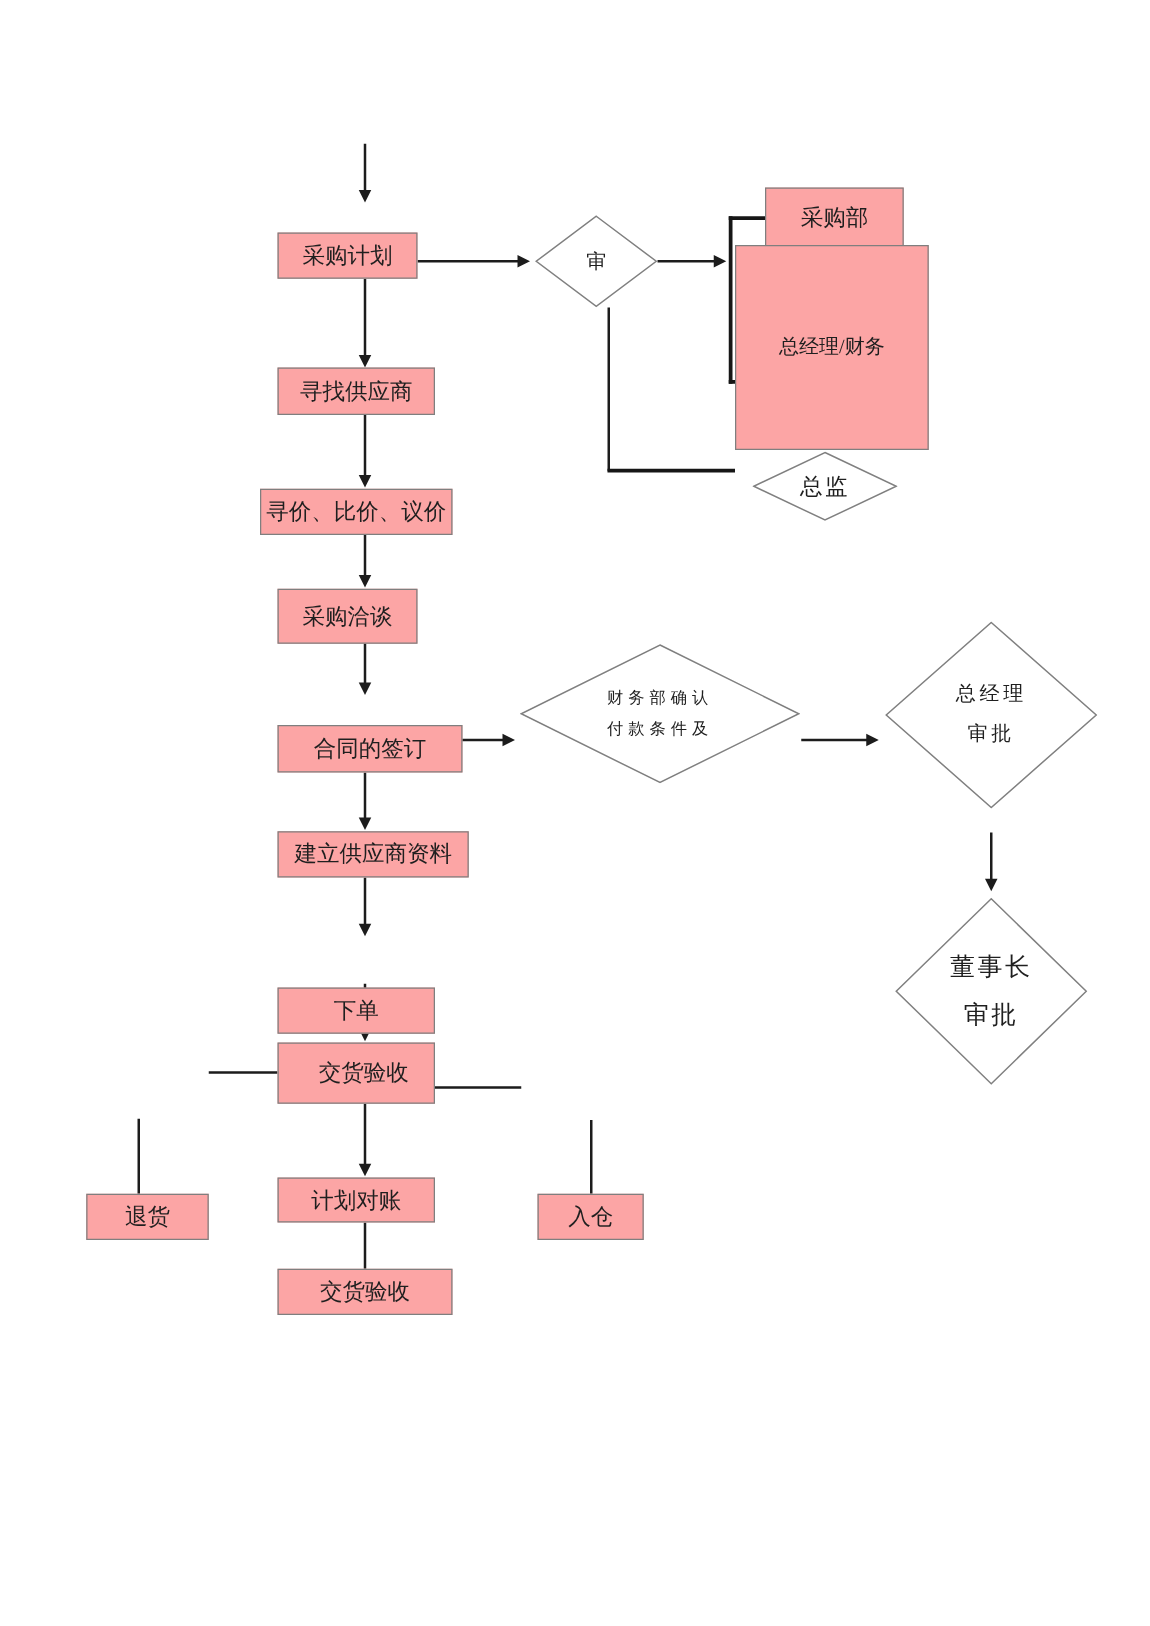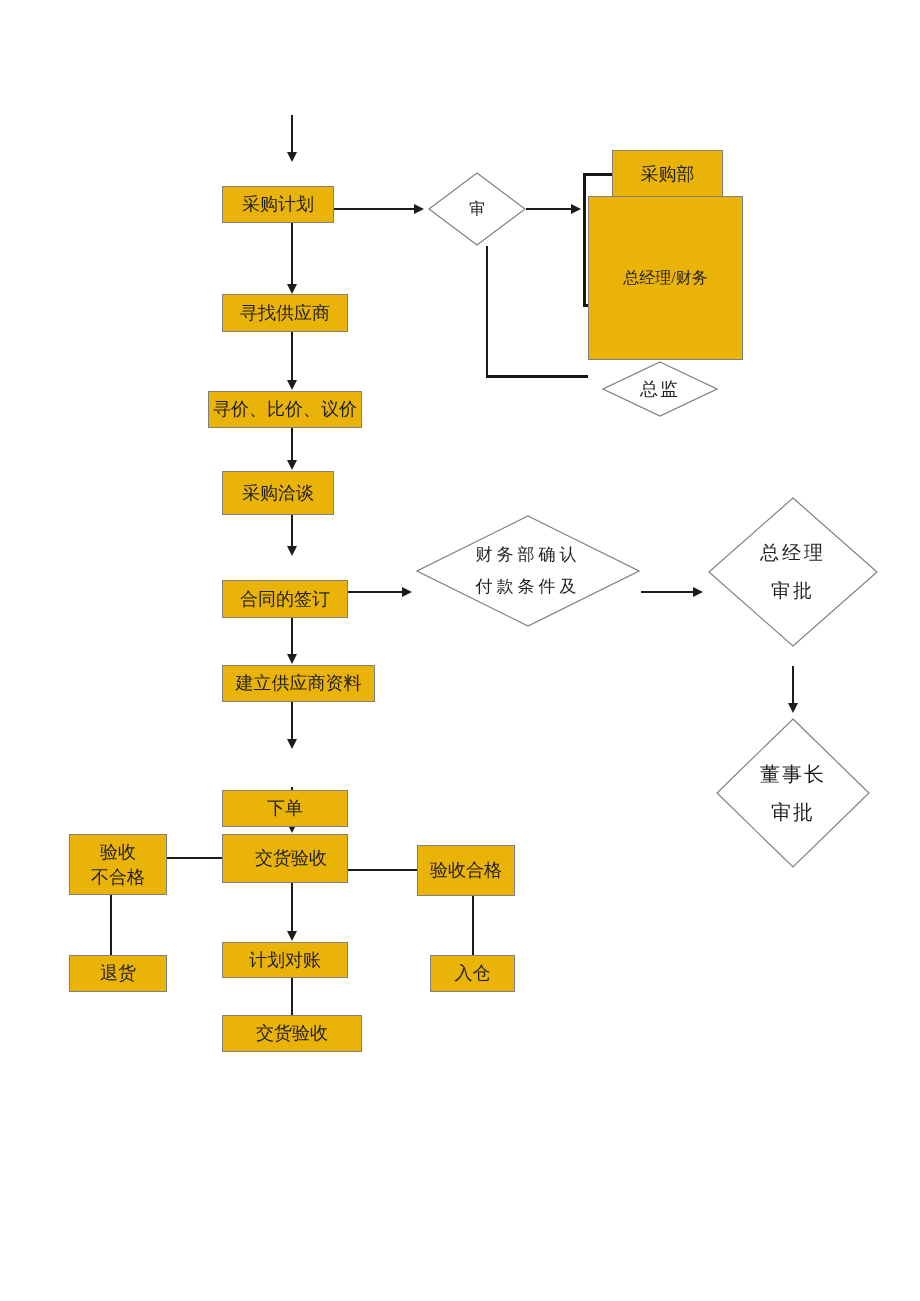--- a/index.html
+++ b/index.html
@@ -1,21 +1,21 @@
 <!DOCTYPE html>
 <html><head>
 <meta charset="utf-8">
 <style>
   html,body{margin:0;padding:0;background:#ffffff;}
   #canvas{
     position:relative;width:920px;height:1301px;background:#ffffff;overflow:hidden;
     font-family:"Liberation Serif","DejaVu Serif",serif;color:#1f1f1f;
   }
   .box{
-    position:absolute;background:#eab308;border:1.5px solid #7f7f7f;box-sizing:border-box;
+    position:absolute;background:#fca5a5;border:1.5px solid #7f7f7f;box-sizing:border-box;
     display:flex;align-items:center;justify-content:center;text-align:center;
     font-size:18px;line-height:1.35;color:#1f1f1f;z-index:2;
   }
   .box .two{display:flex;flex-direction:column;align-items:center;}
   .vline,.hline{position:absolute;background:#1c1c1c;z-index:1;}
   .thick{background:#161616;}
   .ah-d{position:absolute;width:0;height:0;border-left:5px solid transparent;border-right:5px solid transparent;border-top:10px solid #1c1c1c;z-index:1;}
   .ah-r{position:absolute;width:0;height:0;border-top:5px solid transparent;border-bottom:5px solid transparent;border-left:10px solid #1c1c1c;z-index:1;}
   .diamond{position:absolute;z-index:2;}
   .diamond svg{position:absolute;left:0;top:0;}
@@ -110,46 +110,37 @@
   </div>
 
   <div class="box" style="left:208px;top:391px;width:154px;height:37px;">
     <span>寻价、比价、议价</span>
   </div>
 
   <div class="box" style="left:222px;top:471px;width:112px;height:44px;">
     <span>采购洽谈</span>
   </div>
 
-  <div class="box" style="left:222px;top:580px;width:126px;height:38px;">
+  <div class="box" style="left:222px;top:580px;width:148px;height:38px;">
     <span>合同的签订</span>
   </div>
 
   <div class="box" style="left:222px;top:665px;width:153px;height:37px;">
     <span>建立供应商资料</span>
   </div>
 
   <div class="box" style="left:222px;top:750px;width:126px;height:37px;margin-top:40px;">
     <span>下单</span>
   </div>
 
   <div class="box" style="left:222px;top:834px;width:126px;height:49px;padding-left:12px;">
     <span>交货验收</span>
   </div>
 
-  <div class="box" style="left:69px;top:834px;width:98px;height:61px;">
-    <span class="two">
-      <span>验收</span>
-      <span>不合格</span>
-    </span>
-  </div>
 
-  <div class="box" style="left:417px;top:845px;width:98px;height:51px;">
-    <span>验收合格</span>
-  </div>
 
   <div class="box" style="left:69px;top:955px;width:98px;height:37px;">
     <span>退货</span>
   </div>
 
   <div class="box" style="left:222px;top:942px;width:126px;height:36px;">
     <span>计划对账</span>
   </div>
 
   <div class="box" style="left:430px;top:955px;width:85px;height:37px;">
@@ -164,31 +155,31 @@
     <svg width="98" height="74">
         <polygon points="49,1 97,37 49,73 1,37" fill="#ffffff" stroke="#808080" stroke-width="1.2"></polygon>
       </svg>
     <div class="lbl" style="font-size:16px;">审</div>
   </div>
 
   <div class="diamond" style="left:416px;top:515px;width:224px;height:112px;">
     <svg width="224" height="112">
         <polygon points="112,1 223,56 112,111 1,56" fill="#ffffff" stroke="#808080" stroke-width="1.2"></polygon>
       </svg>
-    <div class="lbl" style="font-size:17px;letter-spacing:4px;line-height:1.9;">
+    <div class="lbl" style="font-size:13px;letter-spacing:4px;line-height:1.9;">
       <span>财务部确认</span>
       <span>付款条件及</span>
     </div>
   </div>
 
   <div class="diamond" style="left:708px;top:497px;width:170px;height:150px;">
     <svg width="170" height="150">
         <polygon points="85,1 169,75 85,149 1,75" fill="#ffffff" stroke="#808080" stroke-width="1.2"></polygon>
       </svg>
-    <div class="lbl" style="font-size:19px;letter-spacing:3px;line-height:2.0;">
+    <div class="lbl" style="font-size:16px;letter-spacing:3px;line-height:2.0;">
       <span>总经理</span>
       <span>审批</span>
     </div>
   </div>
 
   <div class="diamond" style="left:716px;top:718px;width:154px;height:150px;">
     <svg width="154" height="150">
         <polygon points="77,1 153,75 77,149 1,75" fill="#ffffff" stroke="#808080" stroke-width="1.2"></polygon>
       </svg>
     <div class="lbl" style="font-size:20px;letter-spacing:2px;line-height:1.9;">

